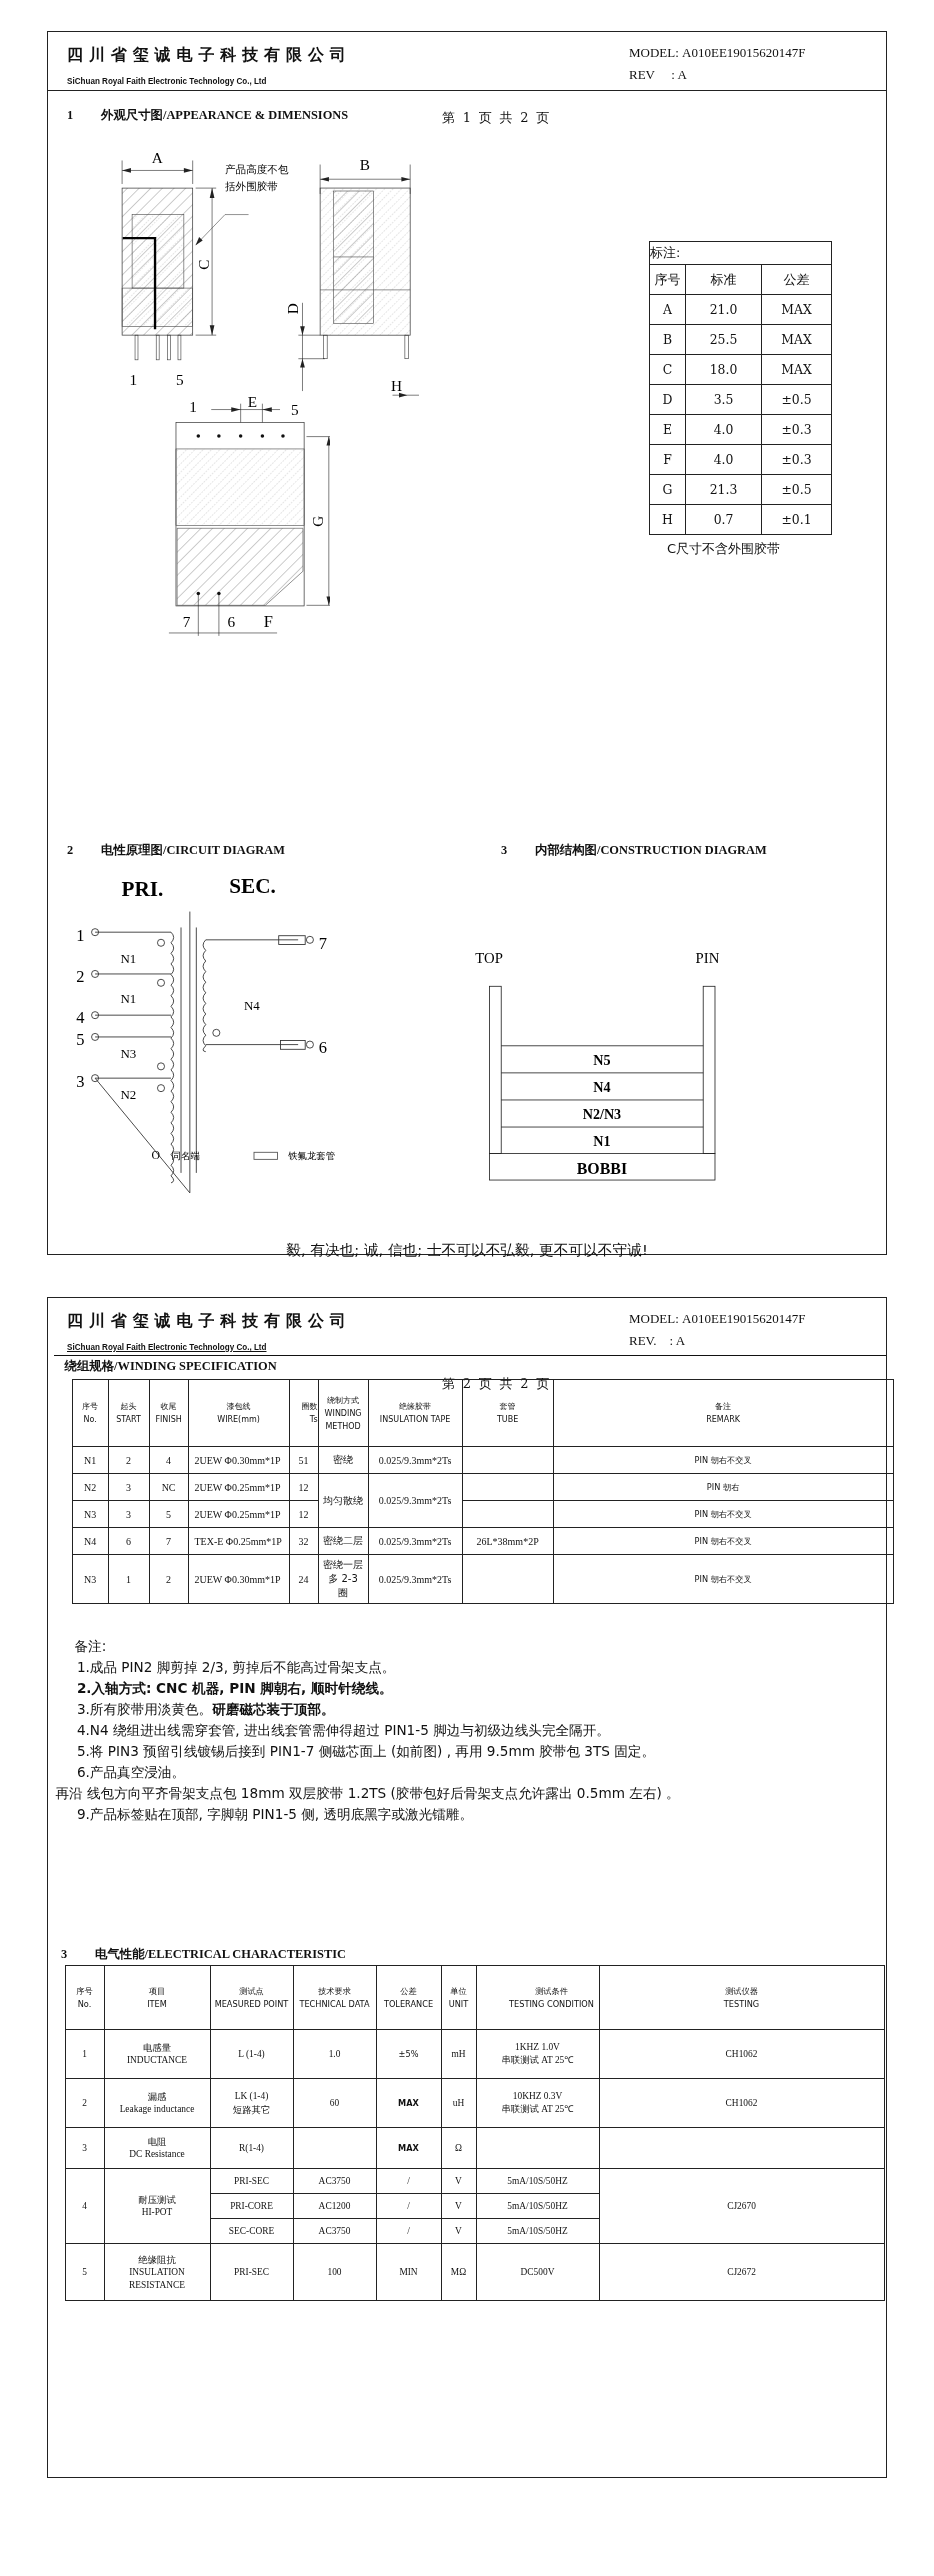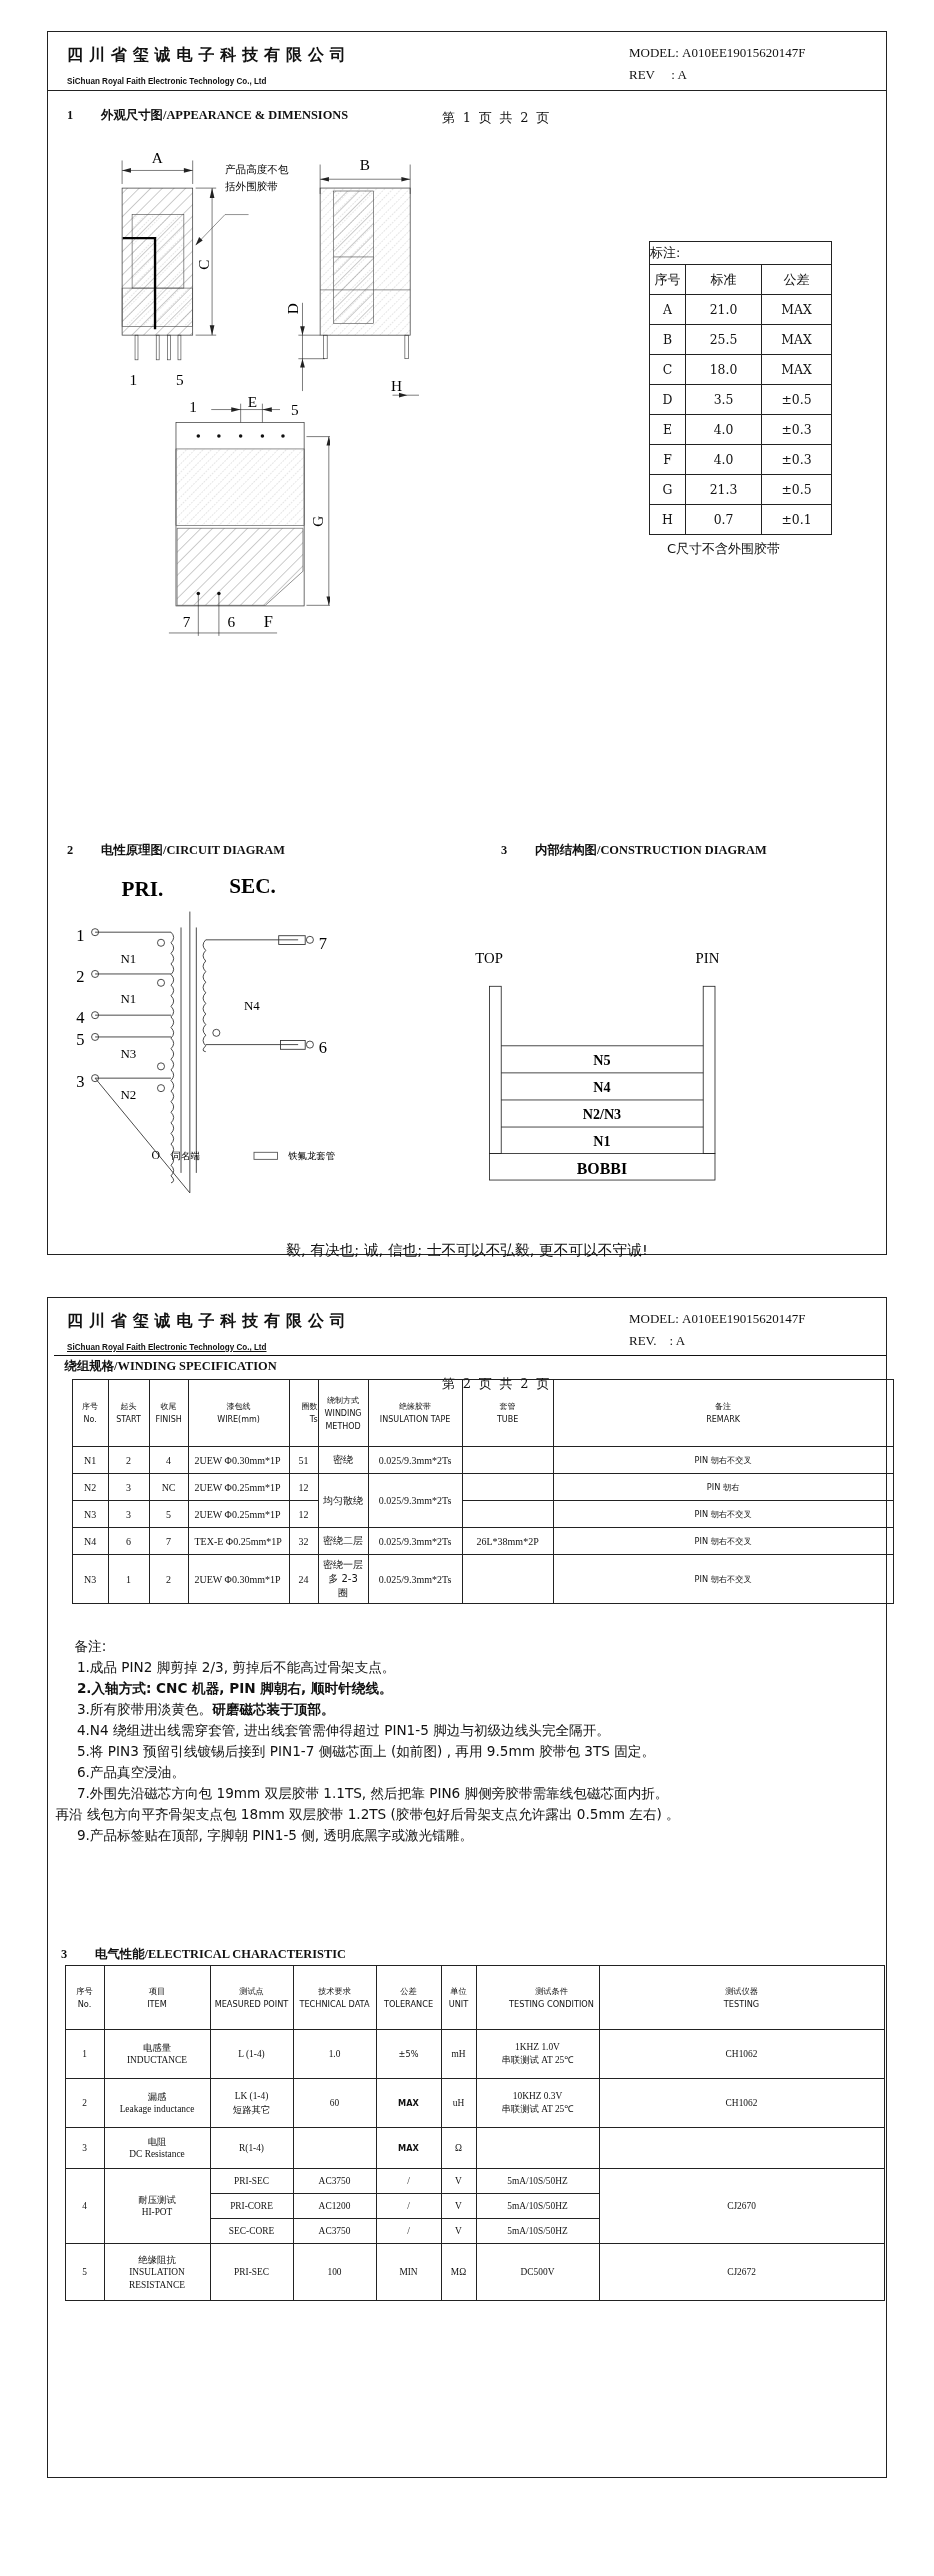--- a/index.html
+++ b/index.html
@@ -405,21 +405,20 @@
     </table>
 
   <div class="notes" style="top:338px;">
     <div>备注:</div>
     <div style="padding-left:2.4px;">1.成品 PIN2 脚剪掉 2/3, 剪掉后不能高过骨架支点。</div>
     <div class="b" style="padding-left:2.4px;">2.入轴方式: CNC 机器, PIN 脚朝右, 顺时针绕线。</div>
     <div style="padding-left:2.4px;"><span>3.所有胶带用淡黄色。</span><span class="b">研磨磁芯装于顶部。</span></div>
     <div style="padding-left:2.4px;">4.N4 绕组进出线需穿套管, 进出线套管需伸得超过 PIN1-5 脚边与初级边线头完全隔开。</div>
     <div style="padding-left:2.4px;">5.将 PIN3 预留引线镀锡后接到 PIN1-7 侧磁芯面上 (如前图) , 再用 9.5mm 胶带包 3TS 固定。</div>
     <div style="padding-left:2.4px;">6.产品真空浸油。</div>
-    <div style="padding-left:2.4px;">7.外围先沿磁芯方向包 19mm 双层胶带 1.1TS, 然后把靠 PIN6 脚侧旁胶带需靠线包磁芯面内折。</div>
     <div style="margin-left:-19px;">再沿 线包方向平齐骨架支点包 18mm 双层胶带 1.2TS (胶带包好后骨架支点允许露出 0.5mm 左右) 。</div>
     <div style="padding-left:2.4px;">9.产品标签贴在顶部, 字脚朝 PIN1-5 侧, 透明底黑字或激光镭雕。</div>
   </div>
 
   <div class="sec-title" style="left:13px;top:648px;">
     <span class="num">3</span><span class="cn">电气性能</span><span>/ELECTRICAL CHARACTERISTIC</span>
   </div>
 
   <table class="grid etab" style="left:16.5px;top:667px;width:820px;">
     <tbody>

